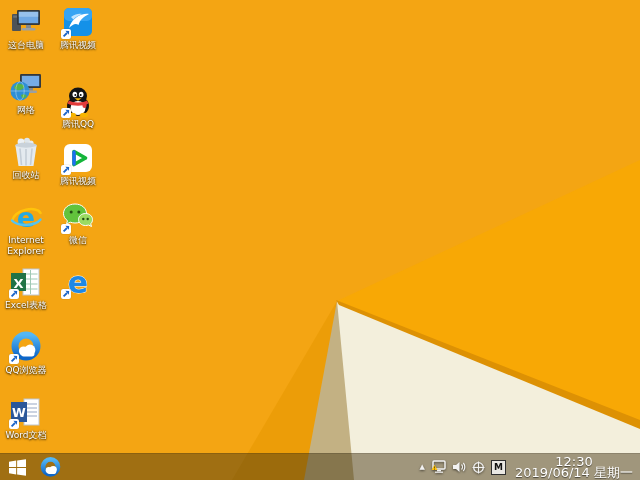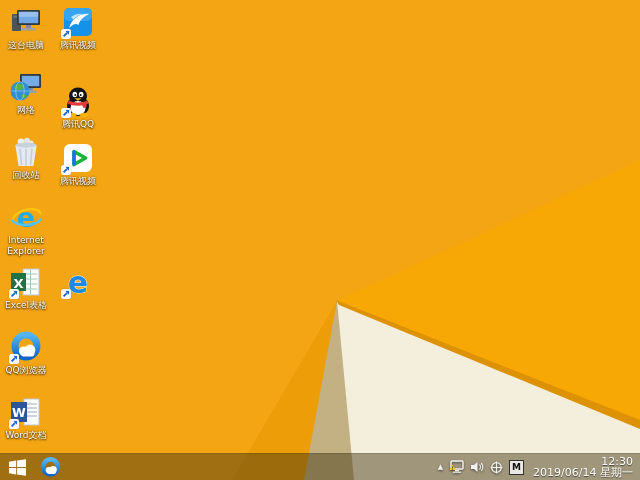--- a/index.html
+++ b/index.html
@@ -26,21 +26,21 @@
   .taskbar{position:absolute;left:0;bottom:0;width:640px;height:27px;display:flex;align-items:center;
            border-top:1px solid rgba(0,0,0,.12);box-sizing:border-box;z-index:5;}
   .tbtn{height:27px;display:flex;align-items:center;justify-content:center;}
   .start{width:34px;}
   .pinned{width:32px;}
   .tray{margin-left:auto;display:flex;align-items:center;gap:6px;padding-right:7px;}
   .trayicon{display:flex;align-items:center;filter:drop-shadow(0 1px 1px rgba(0,0,0,.55));}
   .chev{font-size:7px;color:#f2f2f2;line-height:7px;}
   .ime{width:13px;height:13px;border:1px solid #2f2f2f;background:rgba(252,252,252,.8);color:#111;
        font-size:9px;font-weight:bold;display:flex;align-items:center;justify-content:center;box-sizing:content-box;}
-  .clock{text-align:right;color:#fff;font-size:11px;line-height:11px;margin-left:3px;
+  .clock{text-align:center;color:#fff;font-size:13px;line-height:11px;margin-left:3px;
          text-shadow:0 1px 1px rgba(0,0,0,.55);white-space:nowrap;}
 </style>
 </head>
 <body>
 
 <div id="screen">
 
   <div class="facet" style="background: rgb(244, 165, 19);"></div>
   <div class="facet f-bright" style="background: rgb(248, 168, 5);"></div>
   <div class="facet f-shadow" style="background: rgb(236, 157, 8);"></div>
@@ -161,20 +161,39 @@
     <div class="ic">
       <svg width="34" height="34" viewBox="0 0 34 34">
         <path d="M3 21 C6 9 28 5.5 31.5 13" stroke="#FFC30B" stroke-width="2.6" fill="none" stroke-linecap="round"></path>
         <text x="17" y="27" text-anchor="middle" font-family="DejaVu Sans, sans-serif" font-size="27" font-weight="bold" fill="#27AAE1">e</text>
         <path d="M3 20.5 C8 26.5 26 26.5 31.5 19.5" stroke="#55C4F0" stroke-width="2.4" fill="none" stroke-linecap="round"></path>
       </svg>
     </div>
     <div class="lbl">Internet Explorer</div>
   </div>
 
+  <div class="cell" style="left:50px;top:200px">
+    <div class="ic">
+      <svg width="34" height="34" viewBox="0 0 34 34">
+        <path d="M14 4 C7 4 2.5 8.5 2.5 13.5 C2.5 16.5 4 19 6.5 20.7 L5.5 24 L9.3 22.2 C10.8 22.7 12.4 23 14 23 C21 23 25.5 18.5 25.5 13.5 C25.5 8.5 21 4 14 4 Z" fill="#62C33C" stroke="#fff" stroke-width="1"></path>
+        <circle cx="10.2" cy="12" r="1.5" fill="#234d12"></circle>
+        <circle cx="17.8" cy="12" r="1.5" fill="#234d12"></circle>
+        <path d="M24.5 13.5 C20.5 13.5 17.5 16.2 17.5 19.5 C17.5 22.8 20.5 25.5 24.5 25.5 C25.6 25.5 26.6 25.3 27.5 25 L30.5 26.5 L29.7 23.8 C31 22.7 31.5 21.2 31.5 19.5 C31.5 16.2 28.5 13.5 24.5 13.5 Z" fill="#9BDB62" stroke="#fff" stroke-width="1"></path>
+        <circle cx="22.3" cy="19" r="1.2" fill="#234d12"></circle>
+        <circle cx="26.7" cy="19" r="1.2" fill="#234d12"></circle>
+      </svg>
+      <span class="badge">
+        <svg width="10" height="10" viewBox="0 0 10 10">
+            <line x1="2.6" y1="7.4" x2="6" y2="4" stroke="#1B64C8" stroke-width="1.8"></line>
+            <path d="M4.4 1.8 L8.2 2 L7.8 5.8 Z" fill="#1B64C8"></path>
+          </svg>
+      </span>
+    </div>
+    <div class="lbl">微信</div>
+  </div>
 
   <div class="cell" style="left:-2px;top:265px">
     <div class="ic">
       <svg width="34" height="34" viewBox="0 0 34 34">
         <rect x="14" y="4" width="16" height="26" fill="#fff" stroke="#BFC6CC" stroke-width="1"></rect>
         <line x1="15.5" y1="9" x2="28.5" y2="9" stroke="#9FC9B4" stroke-width="1"></line>
         <line x1="15.5" y1="14" x2="28.5" y2="14" stroke="#9FC9B4" stroke-width="1"></line>
         <line x1="15.5" y1="19" x2="28.5" y2="19" stroke="#9FC9B4" stroke-width="1"></line>
         <line x1="15.5" y1="24" x2="28.5" y2="24" stroke="#9FC9B4" stroke-width="1"></line>
         <line x1="21.5" y1="5" x2="21.5" y2="29" stroke="#9FC9B4" stroke-width="1"></line>

